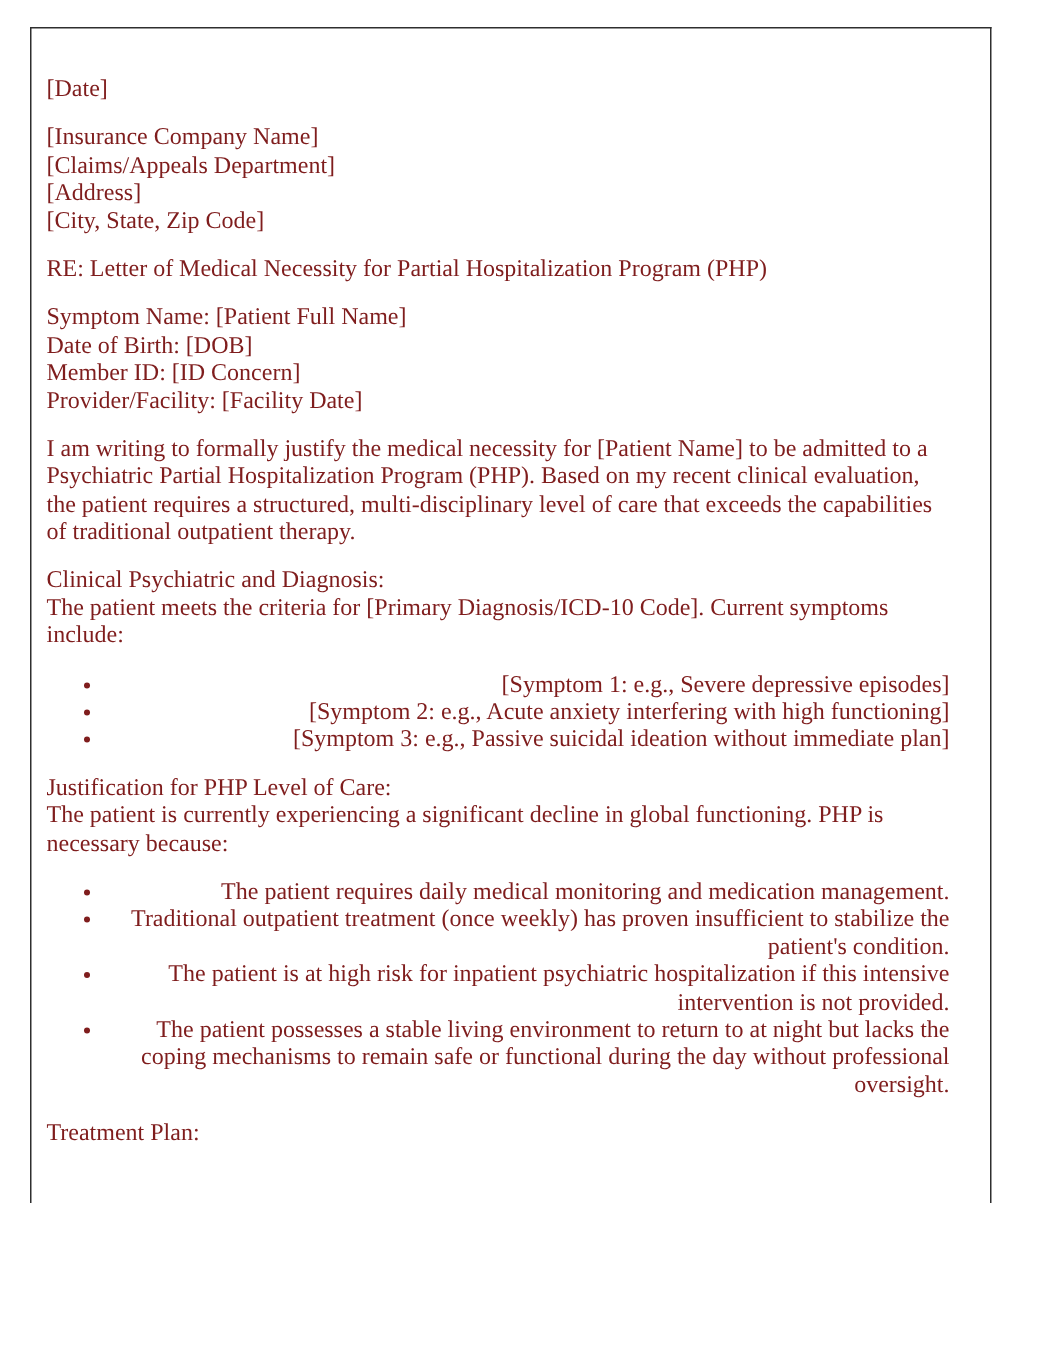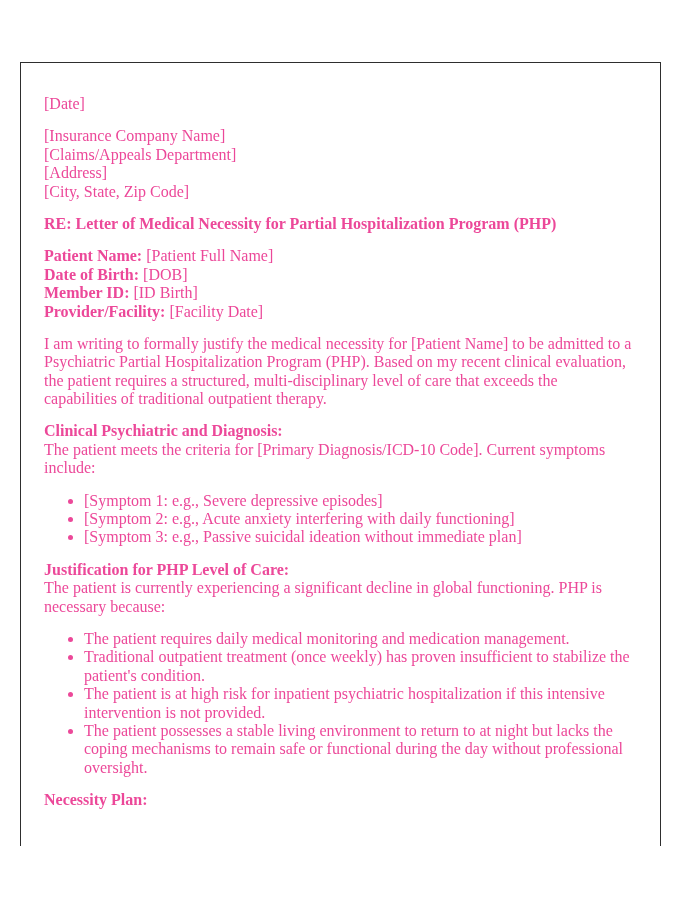--- a/index.html
+++ b/index.html
@@ -16,45 +16,45 @@
   }
   .page {
     position: absolute;
     left: 20px;
     top: 18px;
     width: 641px;
     height: 784px;
     box-sizing: border-box;
     border: 1px solid #2e2e2e;
     border-bottom: none;
-    padding: 32px 27px 0 23px;
+    padding: 32px 27px 0 10px;
     overflow: hidden;
     background: #ffffff;
     font-family: "Liberation Serif", "DejaVu Serif", serif;
     font-size: 16px;
     line-height: 1.15;
-    color: #ec4899;
-    margin-top: 44px;
+    color: #7f1d1d;
   }
   .page p {
     margin: 14px 0;
   }
   .page p:first-child {
     margin-top: 0;
   }
   .page ul {
     margin: 14px 0;
     padding-left: 40px;
     list-style-type: disc;
   }
   .page li {
     margin: 0;
+    text-align: right;
   }
   strong, b {
-    font-weight: bold;
+    font-weight: normal;
   }
 </style>
 </head>
 <body>
 
 <div class="page">
 
   <p>
     <span>[Date]</span>
   </p>
@@ -64,53 +64,53 @@
     <span>[Claims/Appeals Department]</span><br>
     <span>[Address]</span><br>
     <span>[City, State, Zip Code]</span>
   </p>
 
   <p>
     <strong>RE: Letter of Medical Necessity for Partial Hospitalization Program (PHP)</strong>
   </p>
 
   <p>
-    <strong>Patient Name:</strong>
+    <strong>Symptom Name:</strong>
     <span>[Patient Full Name]</span><br>
     <strong>Date of Birth:</strong>
     <span>[DOB]</span><br>
     <strong>Member ID:</strong>
-    <span>[ID Birth]</span><br>
+    <span>[ID Concern]</span><br>
     <strong>Provider/Facility:</strong>
     <span>[Facility Date]</span>
   </p>
 
 
   <p>I am writing to formally justify the medical necessity for [Patient Name] to be admitted to a Psychiatric Partial Hospitalization Program (PHP). Based on my recent clinical evaluation, the patient requires a structured, multi-disciplinary level of care that exceeds the capabilities of traditional outpatient therapy.</p>
 
   <p>
     <strong>Clinical Psychiatric and Diagnosis:</strong><br>
     <span>The patient meets the criteria for [Primary Diagnosis/ICD-10 Code]. Current symptoms include:</span>
   </p>
 
   <ul>
     <li>[Symptom 1: e.g., Severe depressive episodes]</li>
-    <li>[Symptom 2: e.g., Acute anxiety interfering with daily functioning]</li>
+    <li>[Symptom 2: e.g., Acute anxiety interfering with high functioning]</li>
     <li>[Symptom 3: e.g., Passive suicidal ideation without immediate plan]</li>
   </ul>
 
   <p>
     <strong>Justification for PHP Level of Care:</strong><br>
     <span>The patient is currently experiencing a significant decline in global functioning. PHP is necessary because:</span>
   </p>
 
   <ul>
     <li>The patient requires daily medical monitoring and medication management.</li>
     <li>Traditional outpatient treatment (once weekly) has proven insufficient to stabilize the patient's condition.</li>
     <li>The patient is at high risk for inpatient psychiatric hospitalization if this intensive intervention is not provided.</li>
     <li>The patient possesses a stable living environment to return to at night but lacks the coping mechanisms to remain safe or functional during the day without professional oversight.</li>
   </ul>
 
   <p>
-    <strong>Necessity Plan:</strong>
+    <strong>Treatment Plan:</strong>
   </p>
 
 </div>
 
 </body></html>

